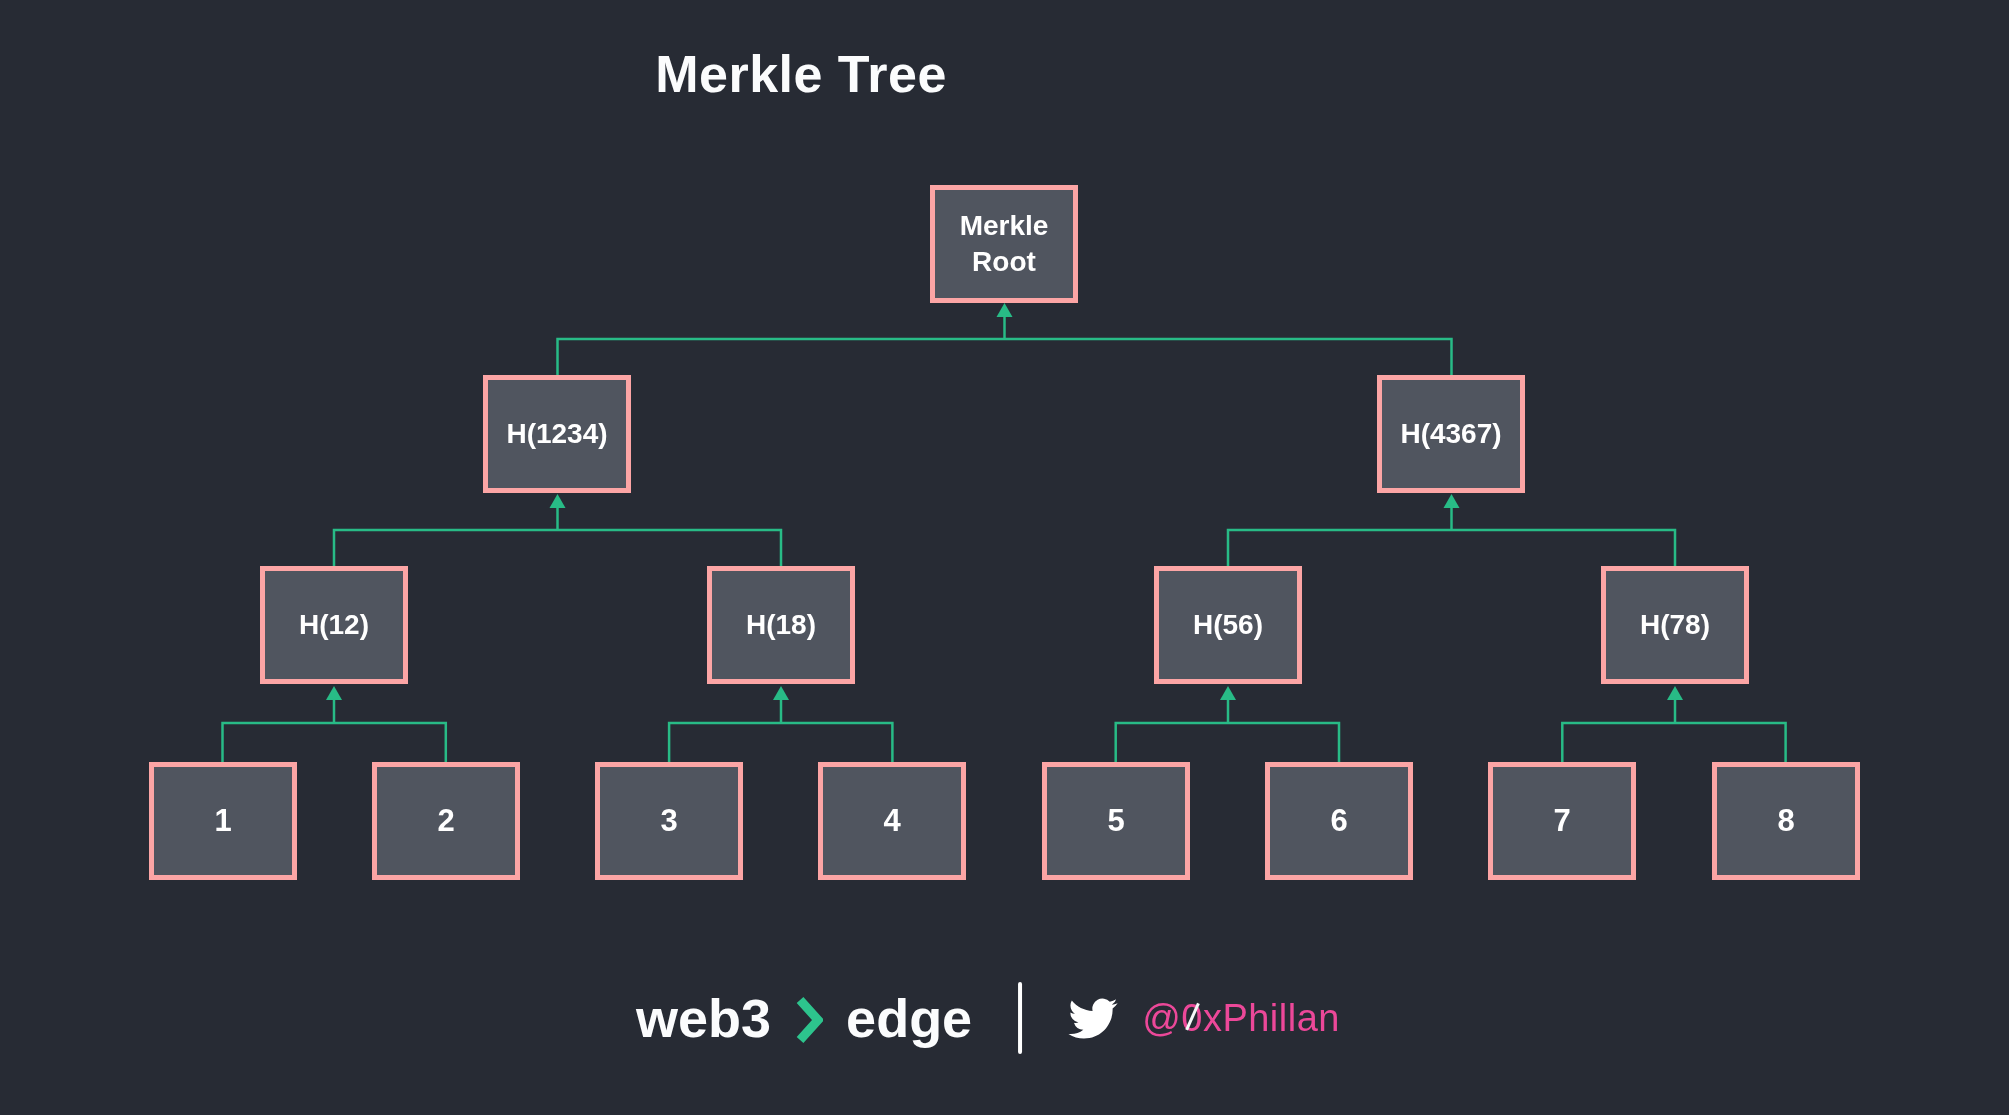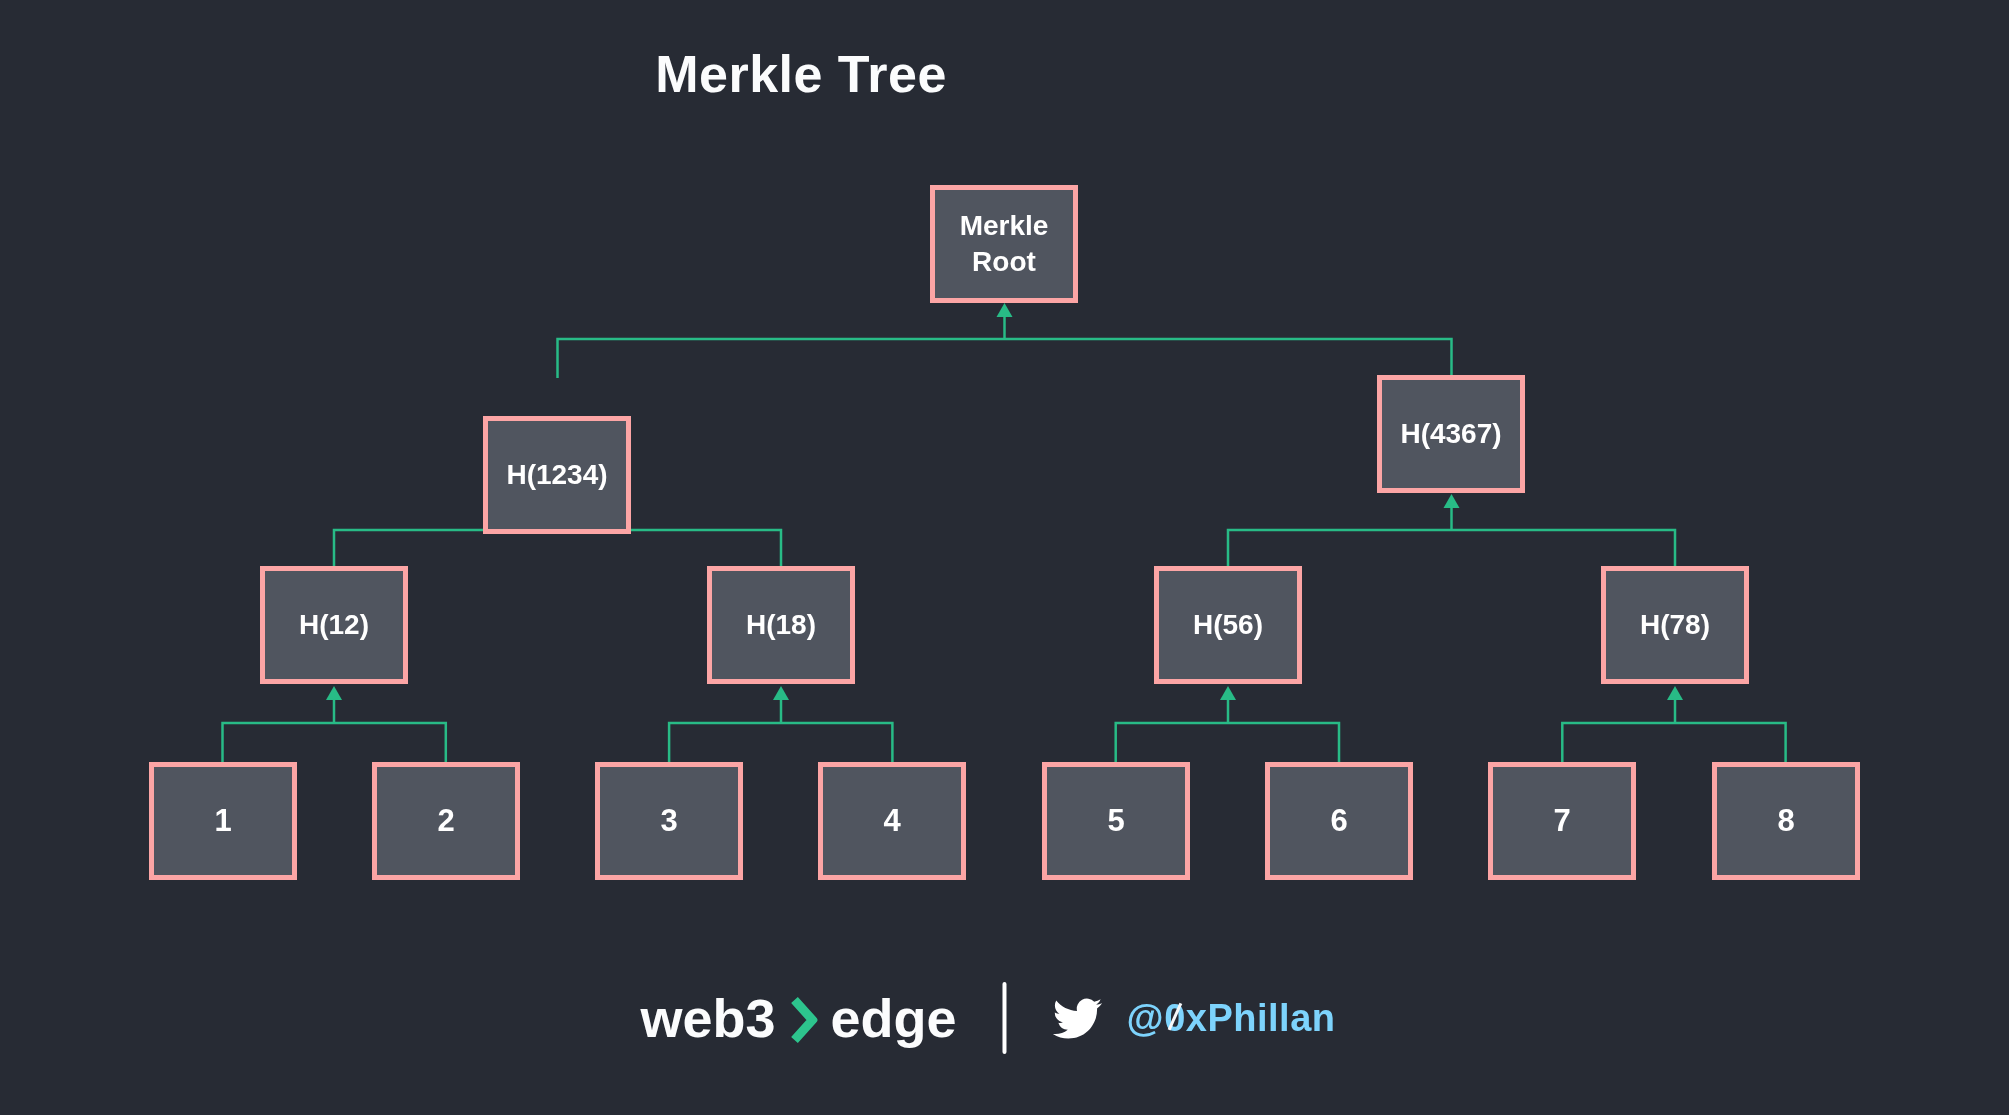--- a/index.html
+++ b/index.html
@@ -16,40 +16,40 @@
   .node{
     position:absolute;width:148px;height:118px;box-sizing:border-box;
     background:#50555f;border:5px solid #fca5a5;z-index:2;
     display:flex;align-items:center;justify-content:center;
     color:#ffffff;font-weight:bold;font-size:28px;text-align:center;
     line-height:1.3;padding:0 12px;
   }
   .node.leaf{font-size:31px;}
   
   .n-root  {left:930px; top:185px;}
-  .n-1234  {left:483px; top:375px;margin-top:41px;}
+  .n-1234  {left:483px; top:375px;}
   .n-5678  {left:1377px;top:375px;}
   .n-12    {left:260px; top:566px;padding-left:12px;}
   .n-34    {left:707px; top:566px;}
   .n-56    {left:1154px;top:566px;}
   .n-78    {left:1601px;top:566px;}
   .n-l1{left:149px;top:762px;}  .n-l2{left:372px;top:762px;}
   .n-l3{left:595px;top:762px;}  .n-l4{left:818px;top:762px;}
   .n-l5{left:1042px;top:762px;} .n-l6{left:1265px;top:762px;}
   .n-l7{left:1488px;top:762px;} .n-l8{left:1712px;top:762px;}
 
   .footer{
     position:absolute;top:972px;left:988px;transform:translateX(-50%);
     height:92px;display:flex;align-items:center;white-space:nowrap;z-index:2;
   }
-  .brand{display:flex;align-items:center;color:#fbfcfd;font-size:54px;font-weight:bold;letter-spacing:0;}
+  .brand{display:flex;align-items:center;color:#fbfcfd;font-size:54px;font-weight:bold;letter-spacing:0;gap:10px;}
   .brand .chev{margin:4px 13px 0 15px;display:block;}
   .footer .divider{width:4px;height:72px;background:#ffffff;margin:0 46px;border-radius:2px;}
   .tw-icon{margin-right:24px;display:block;}
-  .handle{color:#7dd3fc;font-size:38px;font-weight:bold;letter-spacing:.5px;}
+  .handle{color:#ec4899;font-size:38px;font-weight:normal;letter-spacing:.5px;}
   .handle .zero{position:relative;display:inline-block;}
   .handle .zero::after{
     content:"";position:absolute;left:50%;top:5px;bottom:9px;width:2.5px;
     margin-left:-1px;background:#f6f7f8;transform:rotate(24deg);
   }
 </style>
 </head>
 <body>
 
 <div class="title">Merkle Tree</div>

